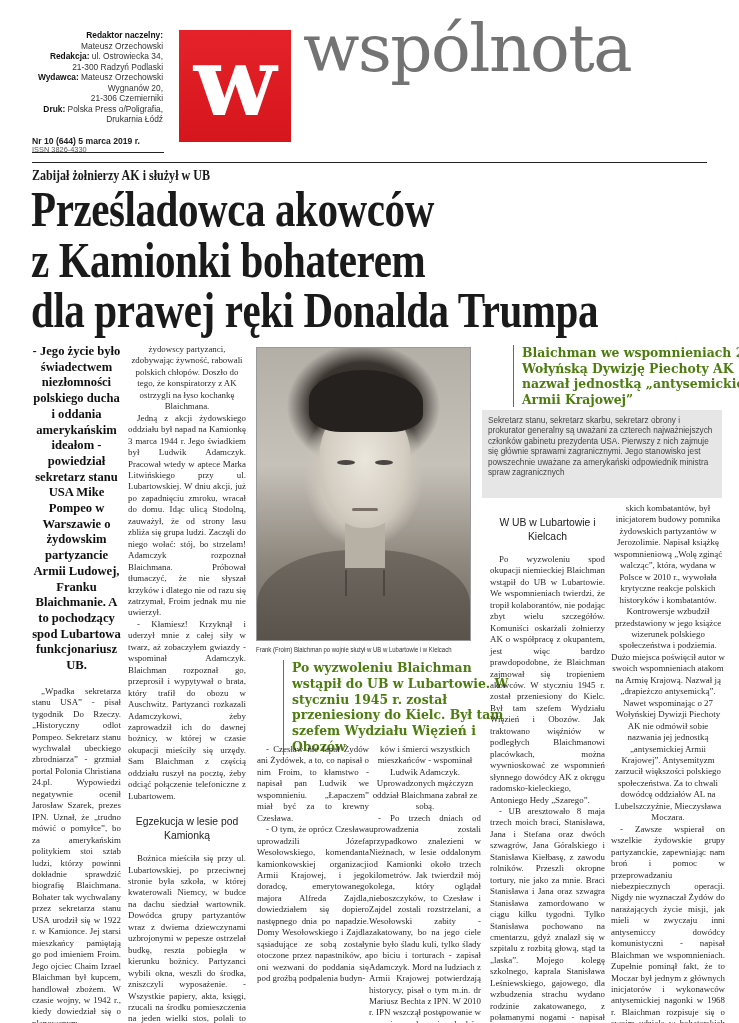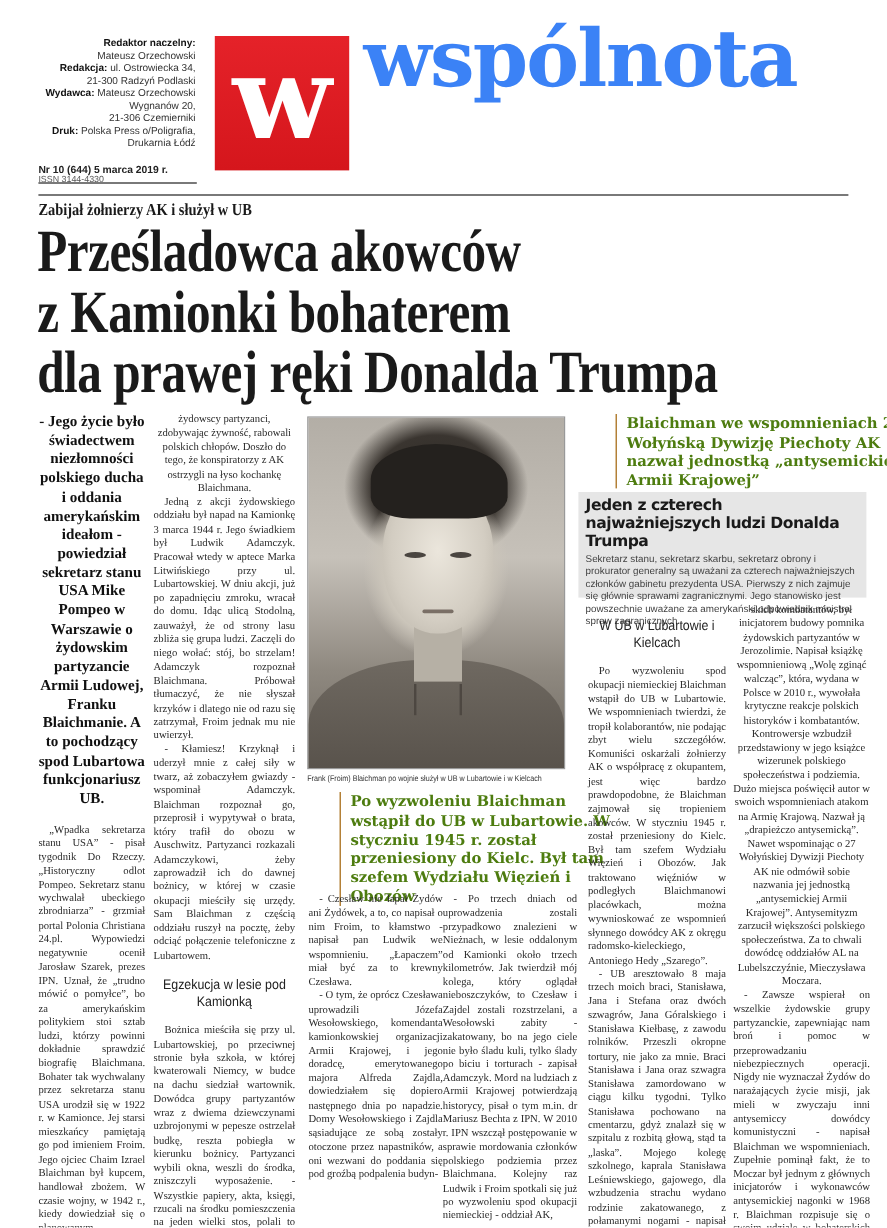--- a/index.html
+++ b/index.html
@@ -6,21 +6,21 @@
   html, body { width: 739px; height: 1023px; background: #ffffff; overflow: hidden; }
   body { position: relative; font-family: "Liberation Serif", serif; color: #1a1a1a; }
 
   
   .imprint { position: absolute; left: 20px; top: 30px; width: 143px; text-align: right; font-family: "Liberation Sans", sans-serif; font-size: 8.4px; line-height: 10.5px; color: #333; }
   .imprint b { color: #111; padding-left: 15px; }
   .issue { position: absolute; left: 32px; top: 136px; width: 132px; font-family: "Liberation Sans", sans-serif; font-size: 8.6px; font-weight: bold; color: #222; padding-bottom: 6px; border-bottom: 1.5px solid #222; }
   .issn { position: absolute; left: 32px; top: 145px; font-family: "Liberation Sans", sans-serif; font-size: 7.4px; color: #555; }
   .logo-box { position: absolute; left: 179px; top: 30px; width: 112px; height: 112px; background: linear-gradient(180deg, #e52229 0%, #d5161c 100%); display: flex; align-items: center; justify-content: center; }
   .logo-w { color: #fff; font-family: "DejaVu Serif", serif; font-weight: bold; font-size: 96px; line-height: 1; margin-top: -8px; }
-  .logo-text { position: absolute; left: 303px; top: 20px; font-family: "DejaVu Serif", serif; font-weight: bold; color: #3b82f6; font-size: 66px; line-height: 58px; letter-spacing: -1.5px; }
+  .logo-text { position: absolute; left: 303px; top: 20px; font-family: "DejaVu Serif", serif; font-weight: normal; color: #737373; font-size: 66px; line-height: 58px; letter-spacing: -1.5px; }
 
   .top-rule { position: absolute; left: 32px; right: 32px; top: 162px; border-top: 1.5px solid #222; }
 
   .kicker { position: absolute; left: 32px; top: 168px; font-family: "Liberation Serif", serif; font-weight: bold; font-size: 14px; color: #1a1a1a; transform: scaleX(0.86); transform-origin: left; white-space: nowrap; }
   .headline { position: absolute; left: 31px; top: 184px; font-family: "Liberation Serif", serif; font-weight: bold; font-size: 50px; line-height: 50.5px; color: #1a1a1a; letter-spacing: -0.5px; transform: scaleX(0.82); transform-origin: left top; white-space: nowrap; }
 
   
   .col { position: absolute; font-size: 8.9px; line-height: 11.45px; text-align: justify; color: #2a2a2a; hyphens: manual; }
   .col p { text-indent: 9px; }
   .col p.noind { text-indent: 0; text-align: center; }
@@ -65,21 +65,21 @@
   <div>Mateusz Orzechowski</div>
   <div><b>Redakcja:</b><span> ul. Ostrowiecka 34,</span></div>
   <div>21-300 Radzyń Podlaski</div>
   <div><b>Wydawca:</b><span> Mateusz Orzechowski</span></div>
   <div>Wygnanów 20,</div>
   <div>21-306 Czemierniki</div>
   <div><b>Druk:</b><span> Polska Press o/Poligrafia,</span></div>
   <div>Drukarnia Łódź</div>
 </div>
 <div class="issue">Nr 10 (644) 5 marca 2019 r.</div>
-<div class="issn">ISSN 3144-4330</div>
+<div class="issn">ISSN 3826-4330</div>
 
 <div class="logo-box">
   <span class="logo-w">w</span>
 </div>
 <div class="logo-text">
   <div>wspólnota</div>
 </div>
 
 <div class="top-rule"></div>
 
@@ -116,27 +116,27 @@
 </div>
 <div class="caption">Frank (Froim) Blaichman po wojnie służył w UB w Lubartowie i w Kielcach</div>
 
 <div class="pull pull1">Po wyzwoleniu Blaichman wstąpił do UB w Lubartowie. W styczniu 1945 r. został przeniesiony do Kielc. Był tam szefem Wydziału Więzień i Obozów</div>
 
 <div class="col c3a">
   <p>- Czesław nie łapał Żydów ani Żydówek, a to, co napisał o nim Froim, to kłamstwo - napisał pan Ludwik we wspomnieniu. „Łapaczem” miał być za to krewny Czesława.</p>
   <p>- O tym, że oprócz Czesława uprowadzili Józefa Wesołowskiego, komendanta kamionkowskiej organizacji Armii Krajowej, i jego doradcę, emerytowanego majora Alfreda Zajdla, dowiedziałem się dopiero następnego dnia po napadzie. Domy Wesołowskiego i Zajdla sąsiadujące ze sobą zostały otoczone przez napastników, a oni wezwani do poddania się pod groźbą podpalenia budyn-</p>
 </div>
 <div class="col c3b">
+  <p class="noind">ków i śmierci wszystkich mieszkańców - wspominał Ludwik Adamczyk. Uprowadzonych mężczyzn oddział Blaichmana zabrał ze sobą.</p>
   <p>- Po trzech dniach od uprowadzenia zostali przypadkowo znalezieni w Nieżnach, w lesie oddalonym od Kamionki około trzech kilometrów. Jak twierdził mój kolega, który oglądał nieboszczyków, to Czesław i Zajdel zostali rozstrzelani, a Wesołowski zabity - zakatowany, bo na jego ciele nie było śladu kuli, tylko ślady po biciu i torturach - zapisał Adamczyk. Mord na ludziach z Armii Krajowej potwierdzają historycy, pisał o tym m.in. dr Mariusz Bechta z IPN. W 2010 r. IPN wszczął postępowanie w sprawie mordowania członków polskiego podziemia przez Blaichmana. Kolejny raz Ludwik i Froim spotkali się już po wyzwoleniu spod okupacji niemieckiej - oddział AK,</p>
 </div>
 
 <div class="pull pull2">Blaichman we wspomnieniach 27 Wołyńską Dywizję Piechoty AK nazwał jednostką „antysemickiej Armii Krajowej”</div>
 
 <div class="box">
-  <div class="box-title">Jeden z czterech najważniejszych ludzi Donalda Trumpa</div>
   <div class="box-body">Sekretarz stanu, sekretarz skarbu, sekretarz obrony i prokurator generalny są uważani za czterech najważniejszych członków gabinetu prezydenta USA. Pierwszy z nich zajmuje się głównie sprawami zagranicznymi. Jego stanowisko jest powszechnie uważane za amerykański odpowiednik ministra spraw zagranicznych</div>
 </div>
 
 <div class="col c4a">
   <div class="subhead">W UB w Lubartowie i Kielcach</div>
   <p>Po wyzwoleniu spod okupacji niemieckiej Blaichman wstąpił do UB w Lubartowie. We wspomnieniach twierdzi, że tropił kolaborantów, nie podając zbyt wielu szczegółów. Komuniści oskarżali żołnierzy AK o współpracę z okupantem, jest więc bardzo prawdopodobne, że Blaichman zajmował się tropieniem akowców. W styczniu 1945 r. został przeniesiony do Kielc. Był tam szefem Wydziału Więzień i Obozów. Jak traktowano więźniów w podległych Blaichmanowi placówkach, można wywnioskować ze wspomnień słynnego dowódcy AK z okręgu radomsko-kieleckiego, Antoniego Hedy „Szarego”.</p>
   <p>- UB aresztowało 8 maja trzech moich braci, Stanisława, Jana i Stefana oraz dwóch szwagrów, Jana Góralskiego i Stanisława Kiełbasę, z zawodu rolników. Przeszli okropne tortury, nie jako za mnie. Braci Stanisława i Jana oraz szwagra Stanisława zamordowano w ciągu kilku tygodni. Tylko Stanisława pochowano na cmentarzu, gdyż znalazł się w szpitalu z rozbitą głową, stąd ta „laska”. Mojego kolegę szkolnego, kaprala Stanisława Leśniewskiego, gajowego, dla wzbudzenia strachu wydano rodzinie zakatowanego, z połamanymi nogami - napisał „Szary”.</p>
 
 </div>
 <div class="col c4b">

